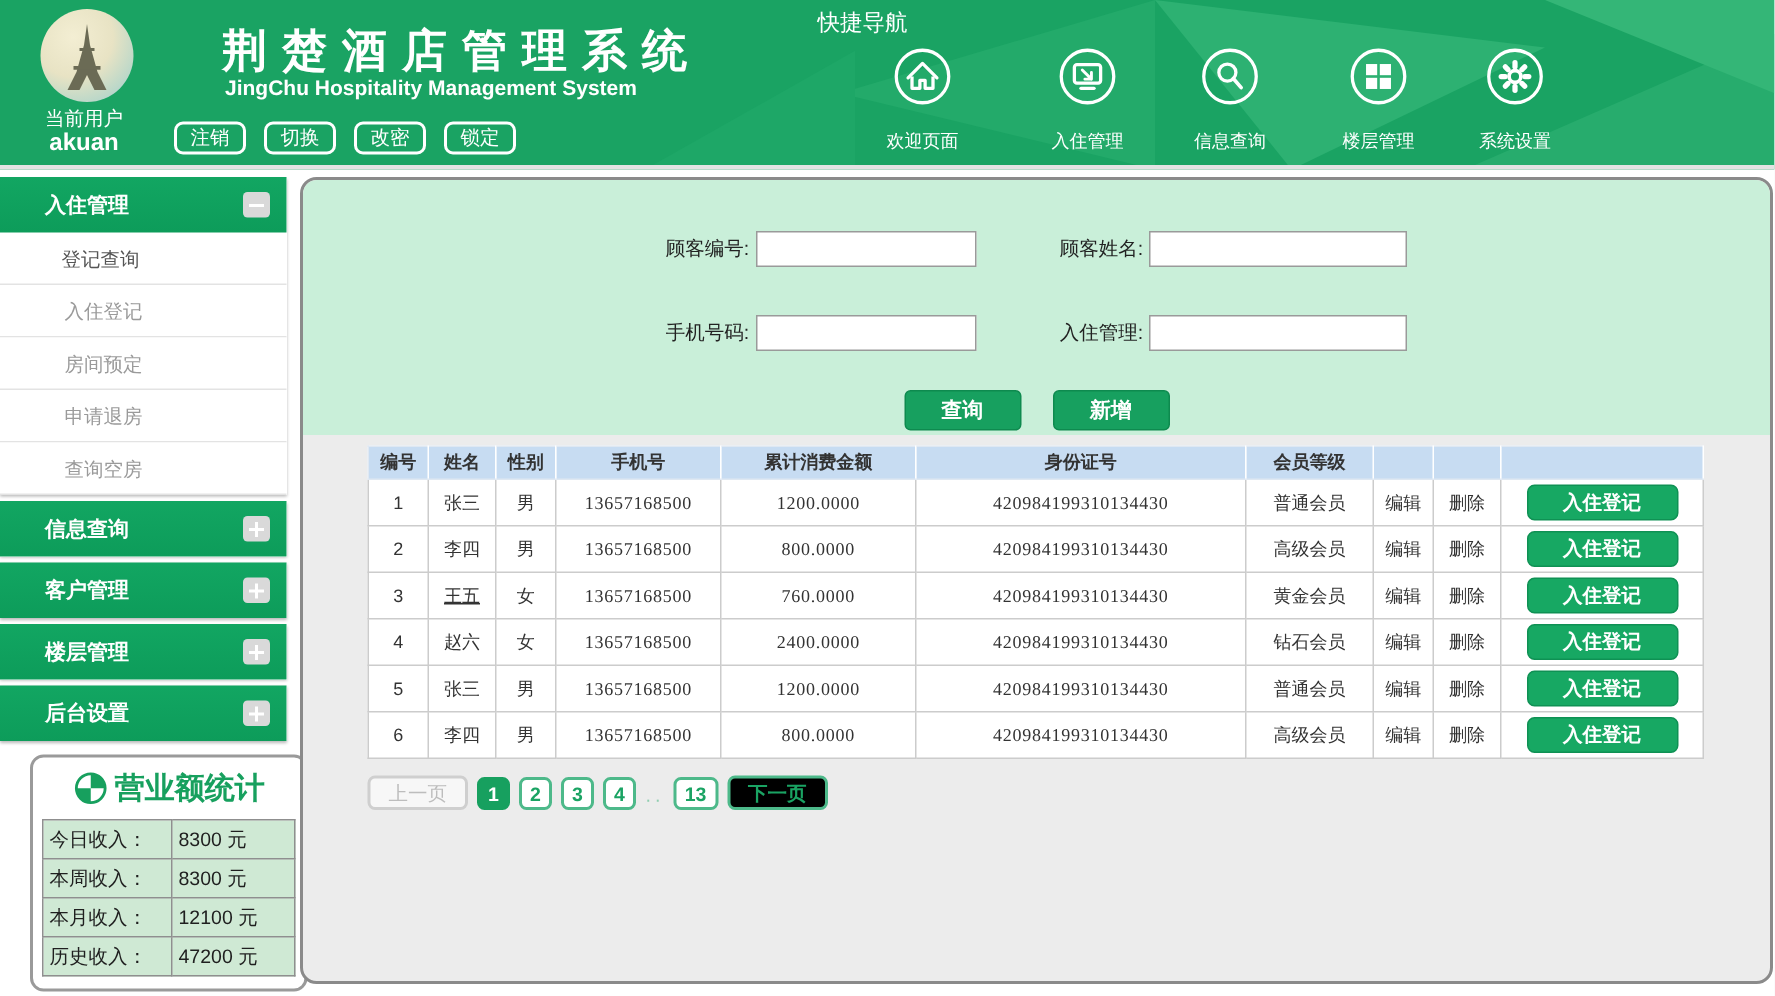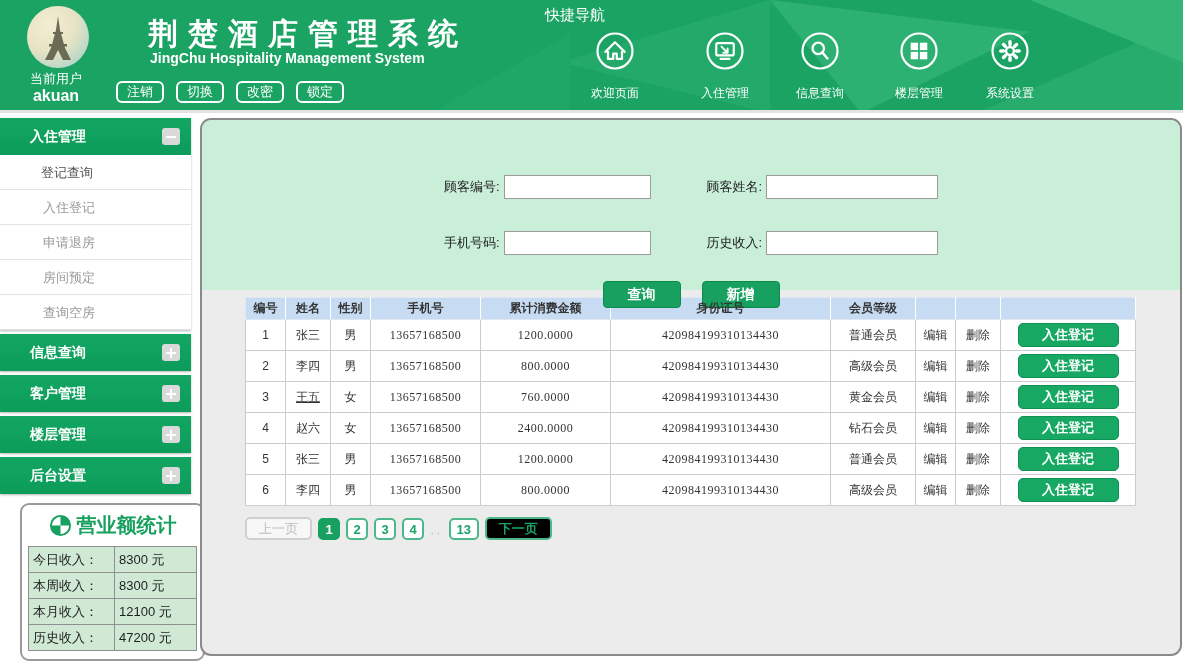--- a/index.html
+++ b/index.html
@@ -50,21 +50,21 @@
   .rev-title { display:flex; align-items:center; justify-content:center; gap:5px;
     color:#17a05e; font-size:20px; font-weight:bold; margin-bottom:7px; }
   .rev-table { width:100%; border-collapse:collapse; }
   .rev-table td { border:1.5px solid #8f8f8f; background:#cfe9d4; font-size:13px; font-weight:normal;
     color:#1f1f1f; height:26px; padding:2px 4px; }
   .rev-table td.lab { width:86px; }
 
   
   .panel { position:absolute; left:200px; top:118px; width:982px; height:538px;
     background:#ececec; border:2px solid #8a8a8a; border-radius:11px; overflow:hidden; }
-  .form-area { height:170px; background:#c9efd9; border-radius:9px 9px 0 0; padding-top:55px; }
+  .form-area { height:170px; background:#c9efd9; border-radius:9px 9px 0 0; padding-top:34px; }
   .form-row { display:flex; justify-content:center; align-items:center; margin-bottom:32px; }
   .f-label { font-size:13px; color:#222; margin-right:4px; }
   .f-input { height:24px; border:1px solid #9a9a9a; background:#fff; padding:0 4px; font-size:13px; }
   .f-input.w1 { width:147px; } .f-input.w2 { width:172px; }
   .pair2 { margin-left:56px; }
   .btn-row { display:flex; justify-content:center; gap:21px; margin-top:-6px; }
   .g-btn { width:78px; height:27px; background:#17a05f; color:#fff; border:1px solid #0e8a4f;
     border-radius:4px; font-size:14px; font-weight:bold; cursor:pointer; }
 
   
@@ -182,22 +182,22 @@
   </div>
 
   <div class="sidebar">
     <div class="sgroup">
       <div class="sgroup-head">
         <span>入住管理</span>
         <span class="toggle"></span>
       </div>
       <div class="sitem active">登记查询</div>
       <div class="sitem">入住登记</div>
+      <div class="sitem">房间预定</div>
       <div class="sitem">申请退房</div>
-      <div class="sitem">房间预定</div>
       <div class="sitem">查询空房</div>
     </div>
     <div class="sgroup">
       <div class="sgroup-head">
         <span>信息查询</span>
         <span class="toggle plus"></span>
       </div>
     </div>
     <div class="sgroup">
       <div class="sgroup-head">
@@ -255,21 +255,21 @@
     <div class="form-area">
       <div class="form-row">
         <span class="f-label">顾客编号:</span>
         <input class="f-input w1" type="text" style="">
         <span class="f-label pair2">顾客姓名:</span>
         <input class="f-input w2" type="text" style="">
       </div>
       <div class="form-row">
         <span class="f-label">手机号码:</span>
         <input class="f-input w1" type="text" style="">
-        <span class="f-label pair2">历史收入:</span>
+        <span class="f-label pair2">入住管理:</span>
         <input class="f-input w2" type="text" style="">
       </div>
       <div class="btn-row">
         <button class="g-btn">查询</button>
         <button class="g-btn">新增</button>
       </div>
     </div>
 
     <table class="dtable">
       <colgroup>

